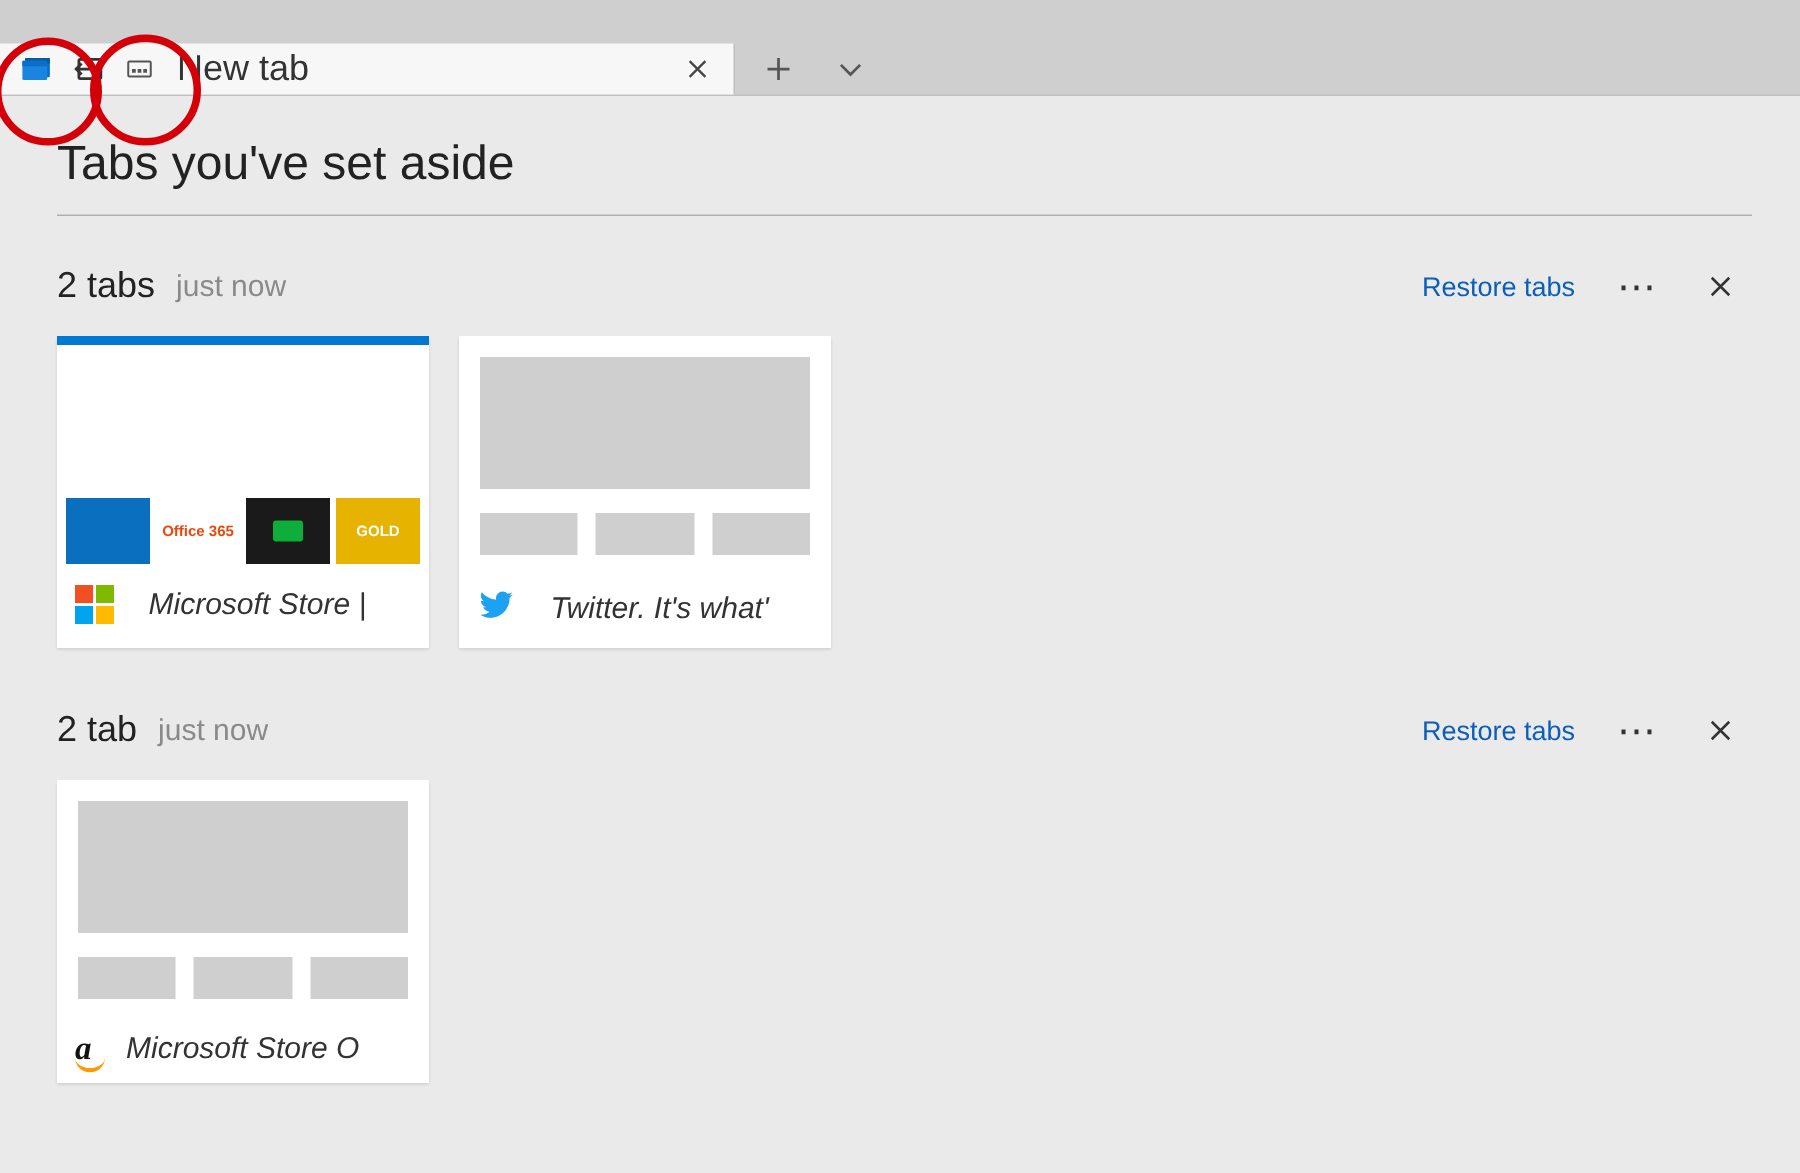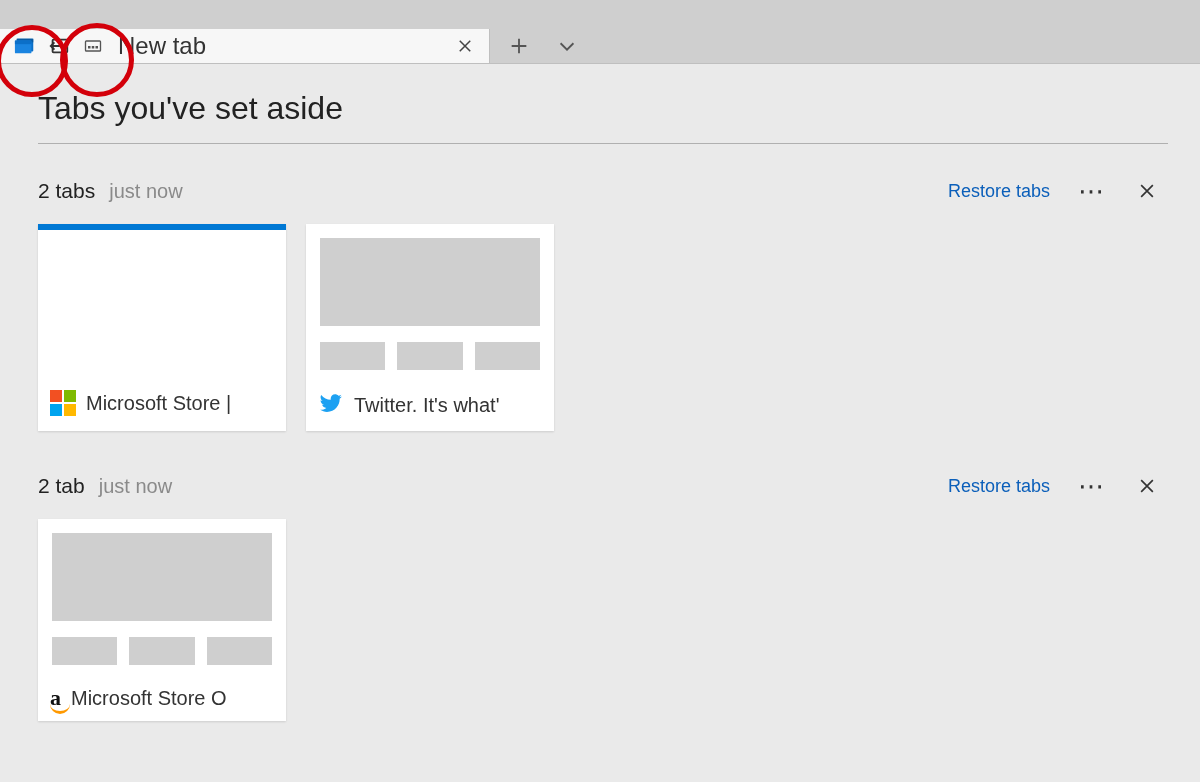--- a/index.html
+++ b/index.html
@@ -86,21 +86,21 @@
     margin-left: 6px;
   }
   .group { margin-bottom: 40px; }
   .group-header {
     display: flex;
     align-items: center;
     margin-bottom: 18px;
     padding: 0 6px;
   }
   .group-count {
-    font-size: 21px;
+    font-size: 24px;
     color: #222;
     margin-right: 14px;
   }
   .group-time {
     font-size: 20px;
     color: #8a8a8a;
     flex: 1;
   }
   .group-actions {
     display: flex;
@@ -138,25 +138,26 @@
     width: 100%;
     height: 156px;
     background: #fff;
     position: relative;
     overflow: hidden;
   }
   .tile-caption {
     display: flex;
     align-items: center;
     padding: 10px 12px;
-    gap: 10px;
+    gap: 23px;
     font-size: 20px;
     color: #333;
     white-space: nowrap;
     overflow: hidden;
+    font-style: italic;
   }
   
   .ms-hero {
     position: absolute; left: 6px; right: 6px; top: 6px; height: 96px;
     background: linear-gradient(135deg,#0a2a52,#1a4e8a);
   }
   .ms-hero .girl {
     position: absolute; right: 20px; top: 6px; width: 110px; height: 88px;
     background: radial-gradient(circle at 30% 20%, #d7a97a 14%, transparent 15%),
                 linear-gradient(135deg,#1a7fbf,#0e5a9a);
@@ -281,20 +282,28 @@
           </svg>
         </span>
       </div>
     </div>
 
     <div class="tiles">
 
       <div class="tile">
         <div class="thumb">
           <div class="ms-bar"></div>
+          <div class="ms-strip">
+            <div class="a"></div>
+            <div class="b">Office 365</div>
+            <div class="c">
+                <span></span>
+              </div>
+            <div class="d">GOLD</div>
+          </div>
         </div>
         <div class="tile-caption">
           <span class="fav-ms">
               <span></span>
               <span></span>
               <span></span>
               <span></span>
             </span>
           <span>Microsoft Store |</span>
         </div>

